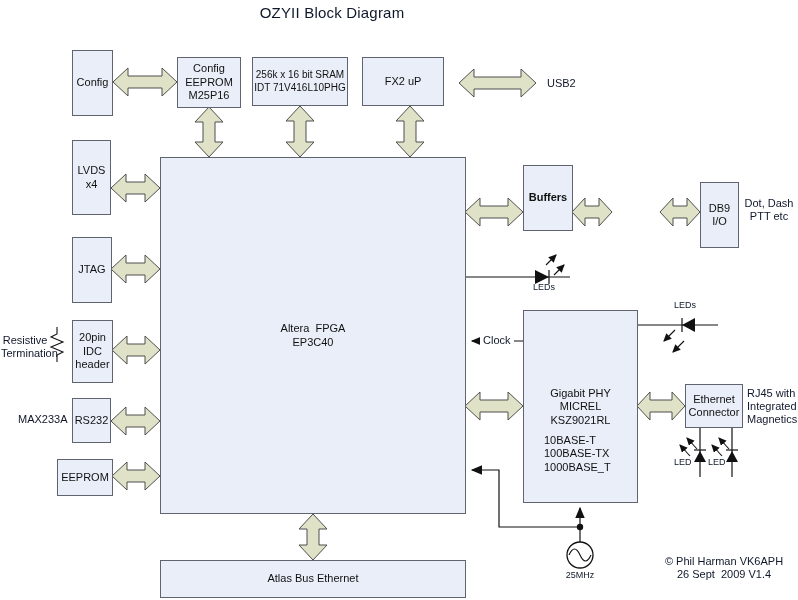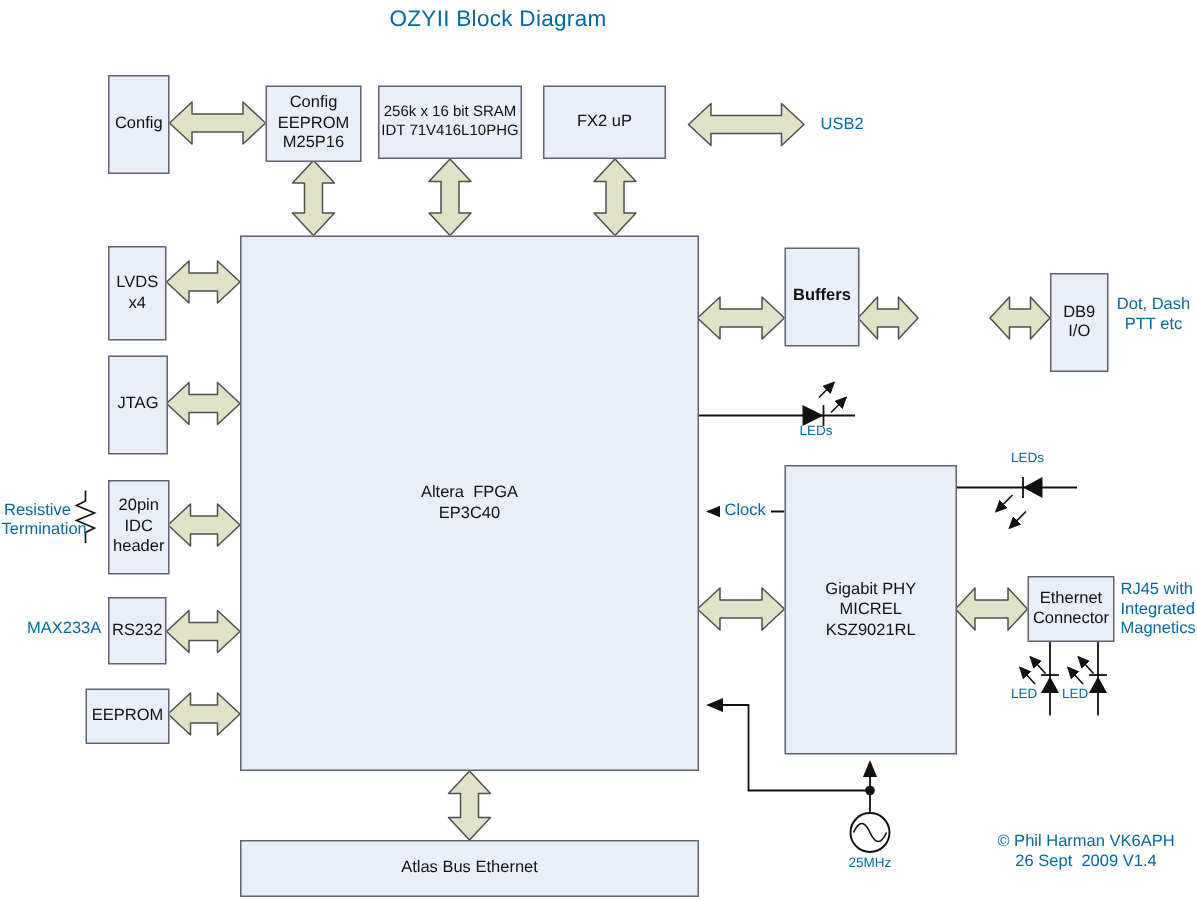--- a/index.html
+++ b/index.html
@@ -3,21 +3,21 @@
 <meta charset="utf-8">
 <style>
   html,body{margin:0;padding:0;background:#fff;}
   .canvas{position:relative;width:798px;height:600px;background:#ffffff;
           font-family:"Liberation Sans",sans-serif;color:#111;overflow:hidden;}
   .box{position:absolute;box-sizing:border-box;background:#e9eef8;border:1px solid #5f6470;
        display:flex;align-items:center;justify-content:center;text-align:center;
        font-size:11px;line-height:1.22;color:#111;}
   .box span{white-space:pre-wrap;}
   .box.small{font-size:10px;}
-  .lbl{position:absolute;font-size:11px;line-height:1.2;white-space:pre-wrap;color:#0369a1;}
+  .lbl{position:absolute;font-size:11px;line-height:1.2;white-space:pre-wrap;color:#0f172a;}
   .lbl.tiny{font-size:9px;}
   .lbl.center{text-align:center;}
   .title{font-size:15px;letter-spacing:.2px;}
   .clock-lbl{background:#ffffff;padding:0 3px;}
   svg.wires{position:absolute;left:0;top:0;}
   .dbl{fill:#dfe2c6;stroke:#4f4f4f;stroke-width:1;stroke-linejoin:round;}
   .wire{stroke:#111;stroke-width:1.2;fill:none;}
   .wire-thin{stroke:#111;stroke-width:1.1;fill:none;}
   .sym{fill:#111;stroke:none;}
   .phy-chip{position:absolute;top:76px;left:0;right:0;text-align:center;white-space:pre-wrap;}
@@ -116,21 +116,21 @@
     <span>256k x 16 bit SRAM
 IDT 71V416L10PHG</span>
     </div>
   <div class="box" style="left:362px;top:57px;width:82px;height:49px;">
     <span>FX2 uP</span>
     </div>
   <div class="box" style="left:160px;top:157px;width:306px;height:357px;">
     <span>Altera  FPGA
 EP3C40</span>
     </div>
-  <div class="box" style="left:72px;top:164px;width:39px;height:63px;">
+  <div class="box" style="left:72px;top:140px;width:39px;height:75px;">
     <span>LVDS
 x4</span>
     </div>
   <div class="box" style="left:72px;top:237px;width:40px;height:66px;">
     <span>JTAG</span>
     </div>
   <div class="box" style="left:72px;top:320px;width:41px;height:63px;">
     <span>20pin
 IDC
 header</span>
@@ -145,20 +145,23 @@
     <span>Buffers</span>
     </div>
   <div class="box" style="left:700px;top:182px;width:39px;height:66px;text-align:center;">
     <span>DB9
 I/O</span>
     </div>
   <div class="box" style="left:523px;top:310px;width:115px;height:193px;">
     <span class="phy-chip">Gigabit PHY
 MICREL
 KSZ9021RL</span>
+    <span class="phy-modes">10BASE-T
+100BASE-TX
+1000BASE_T</span>
     </div>
   <div class="box" style="left:685px;top:384px;width:58px;height:44px;">
     <span>Ethernet
 Connector</span>
     </div>
   <div class="box" style="left:160px;top:560px;width:306px;height:38px;">
     <span>Atlas Bus Ethernet</span>
     </div>
 
   <div class="lbl" style="left:547px;top:77px;">USB2</div>

